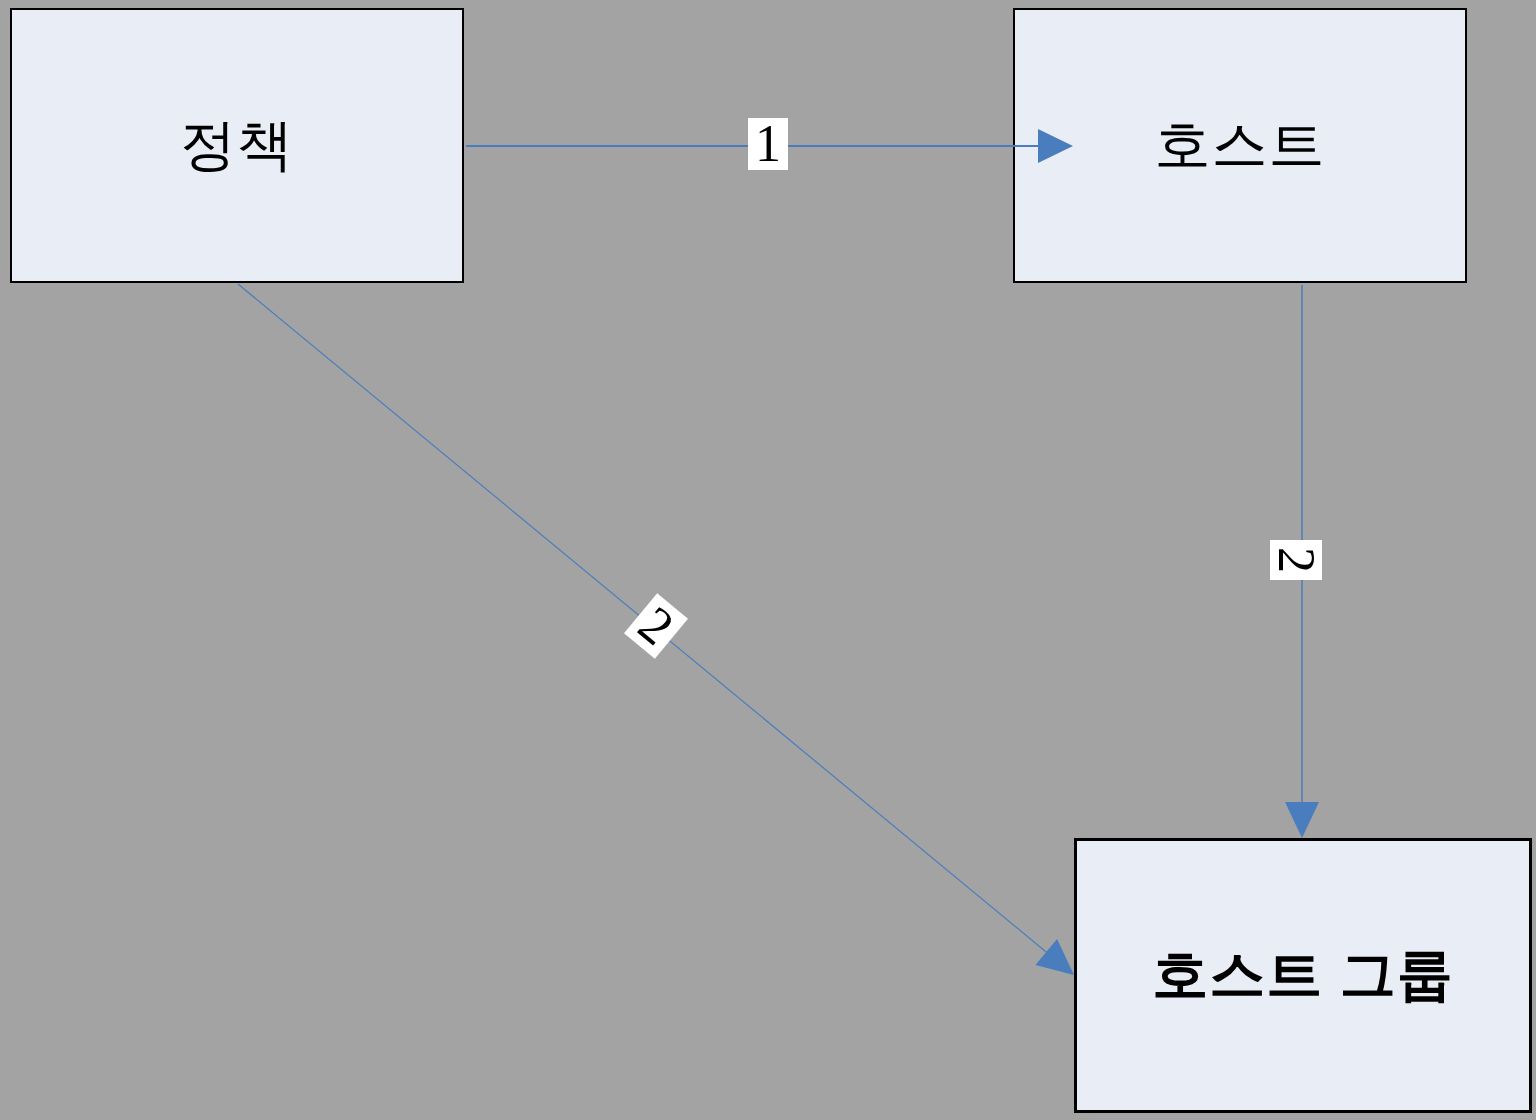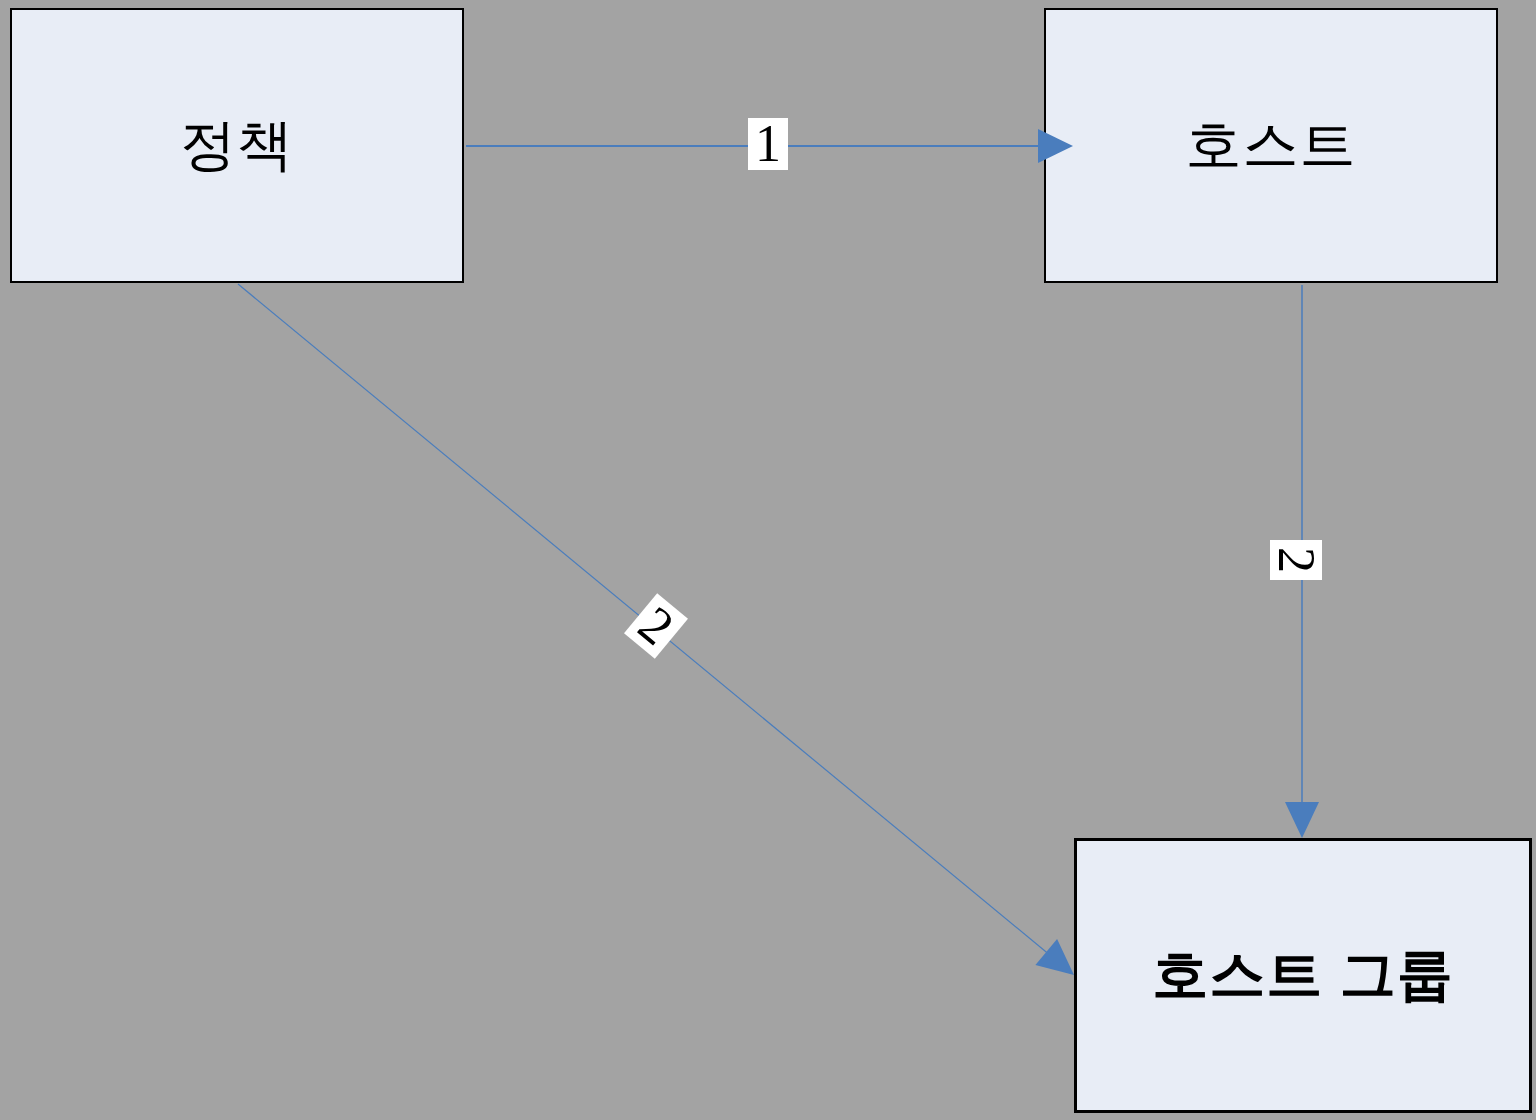--- a/index.html
+++ b/index.html
@@ -24,21 +24,21 @@
     align-items: center;
     justify-content: center;
   }
   .node .node-label {
     font-size: 56px;
     color: #000000;
     letter-spacing: 1px;
     white-space: nowrap;
   }
   .node-policy    { left: 10px;   top: 8px;   width: 454px; height: 275px; }
-  .node-host      { left: 1044px; top: 8px;   width: 454px; height: 275px; }
+  .node-host      { left: 1013px; top: 8px;   width: 454px; height: 275px; }
   .node-hostgroup { left: 1074px; top: 838px; width: 458px; height: 275px; border-width: 3px; font-weight: bold; }
 
   .connector-layer {
     position: absolute;
     left: 0; top: 0;
     width: 1536px;
     height: 1120px;
     pointer-events: none;
   }
 

